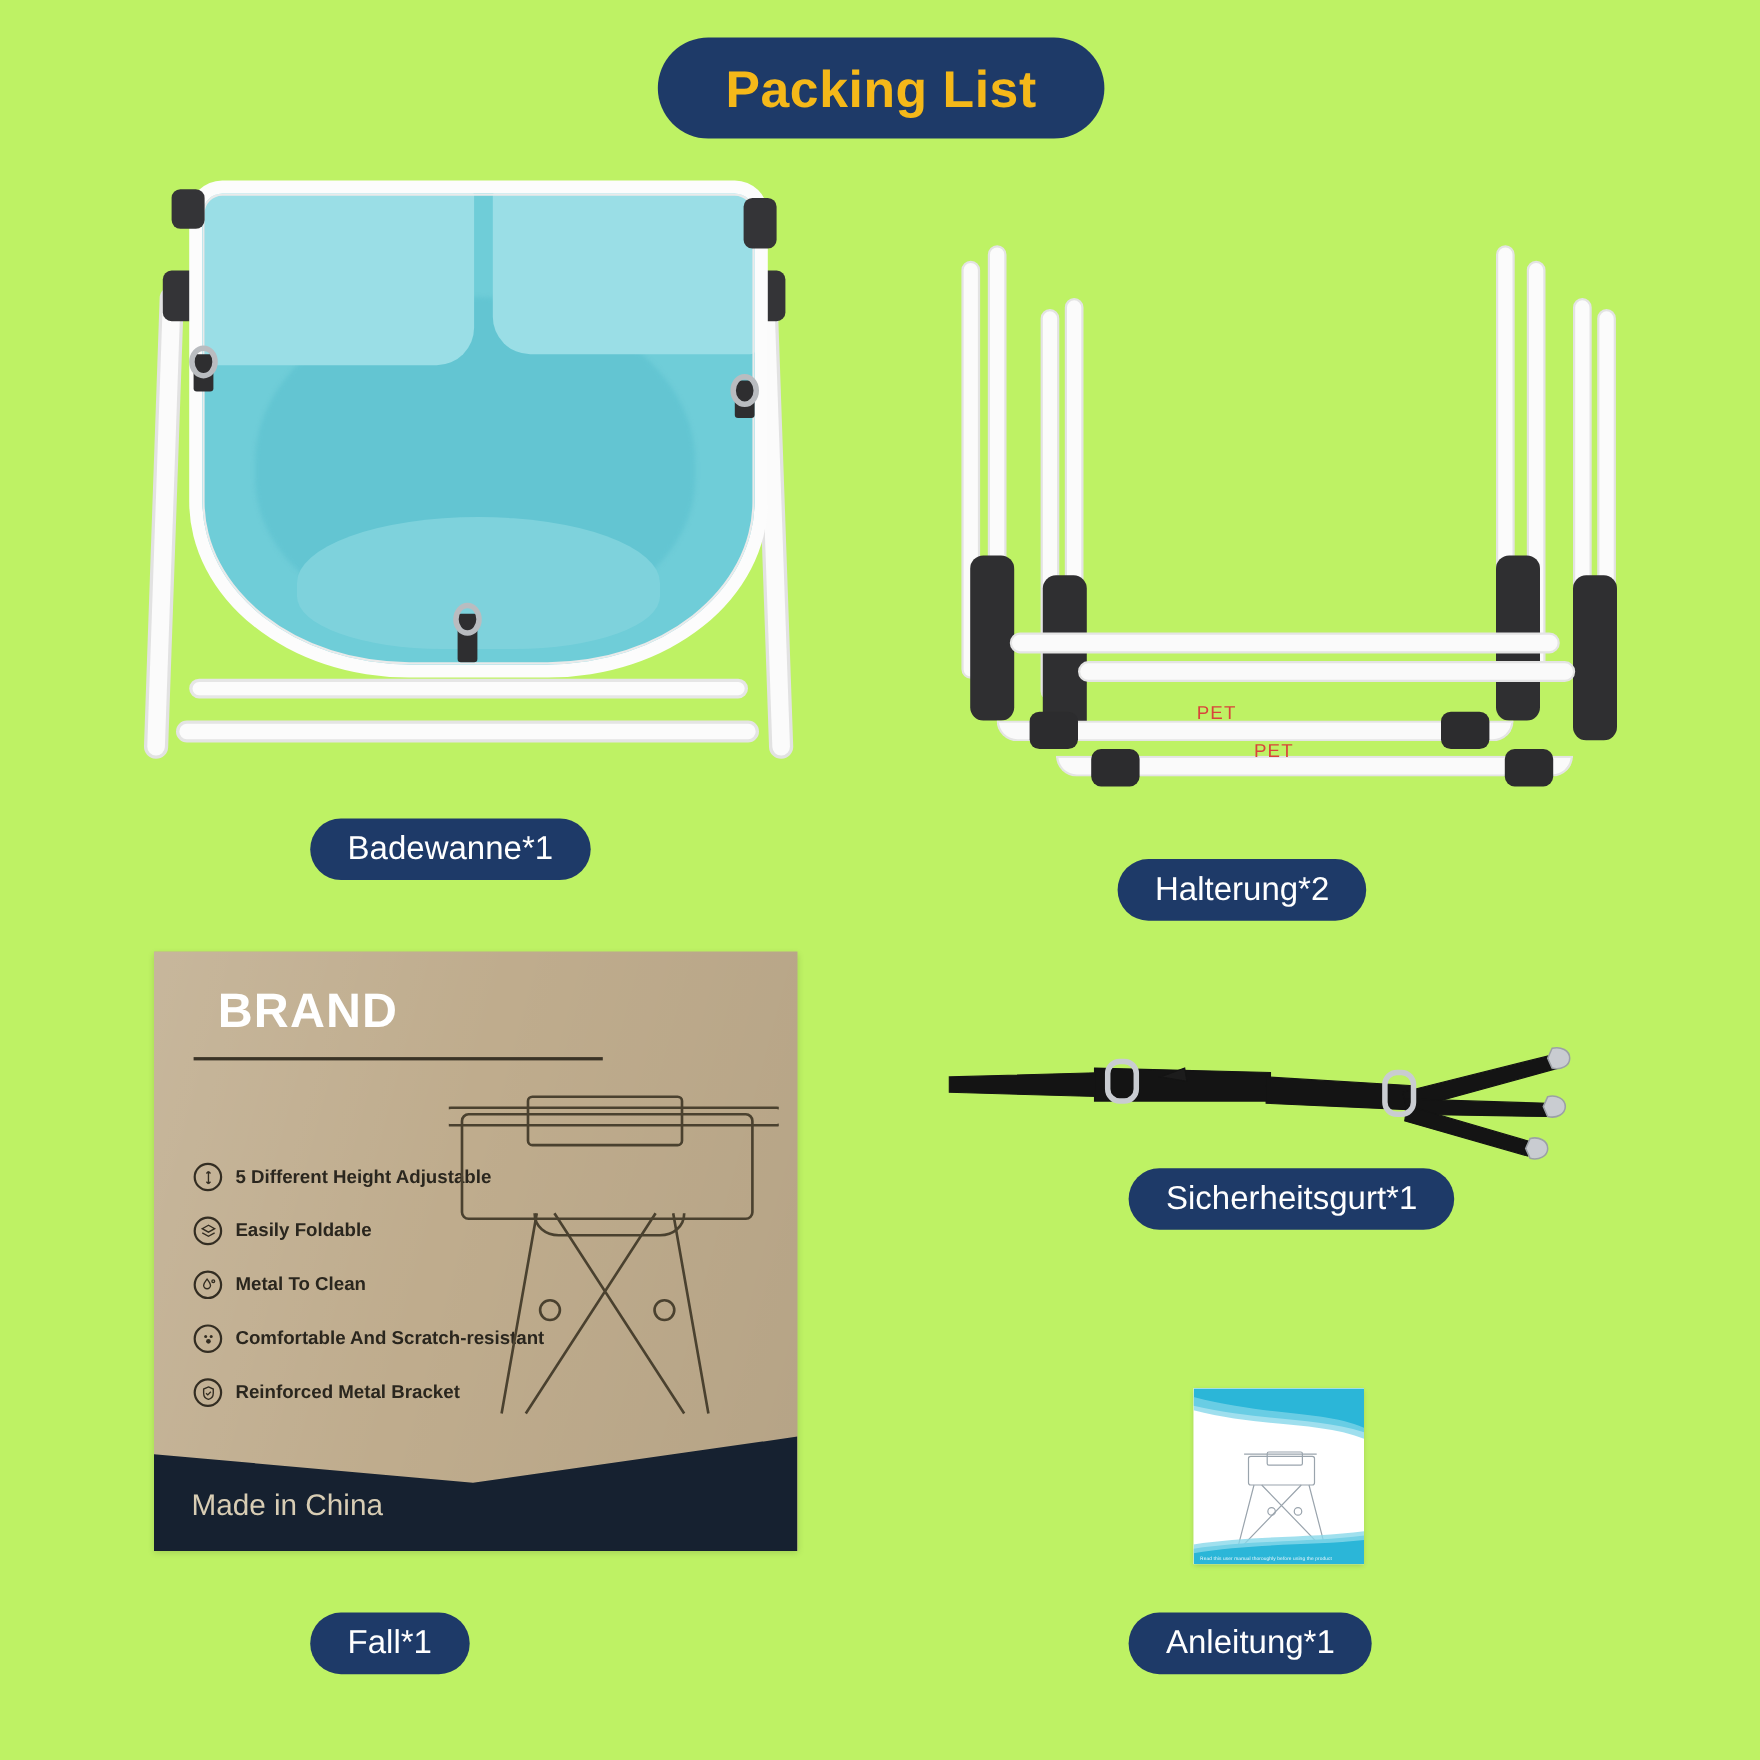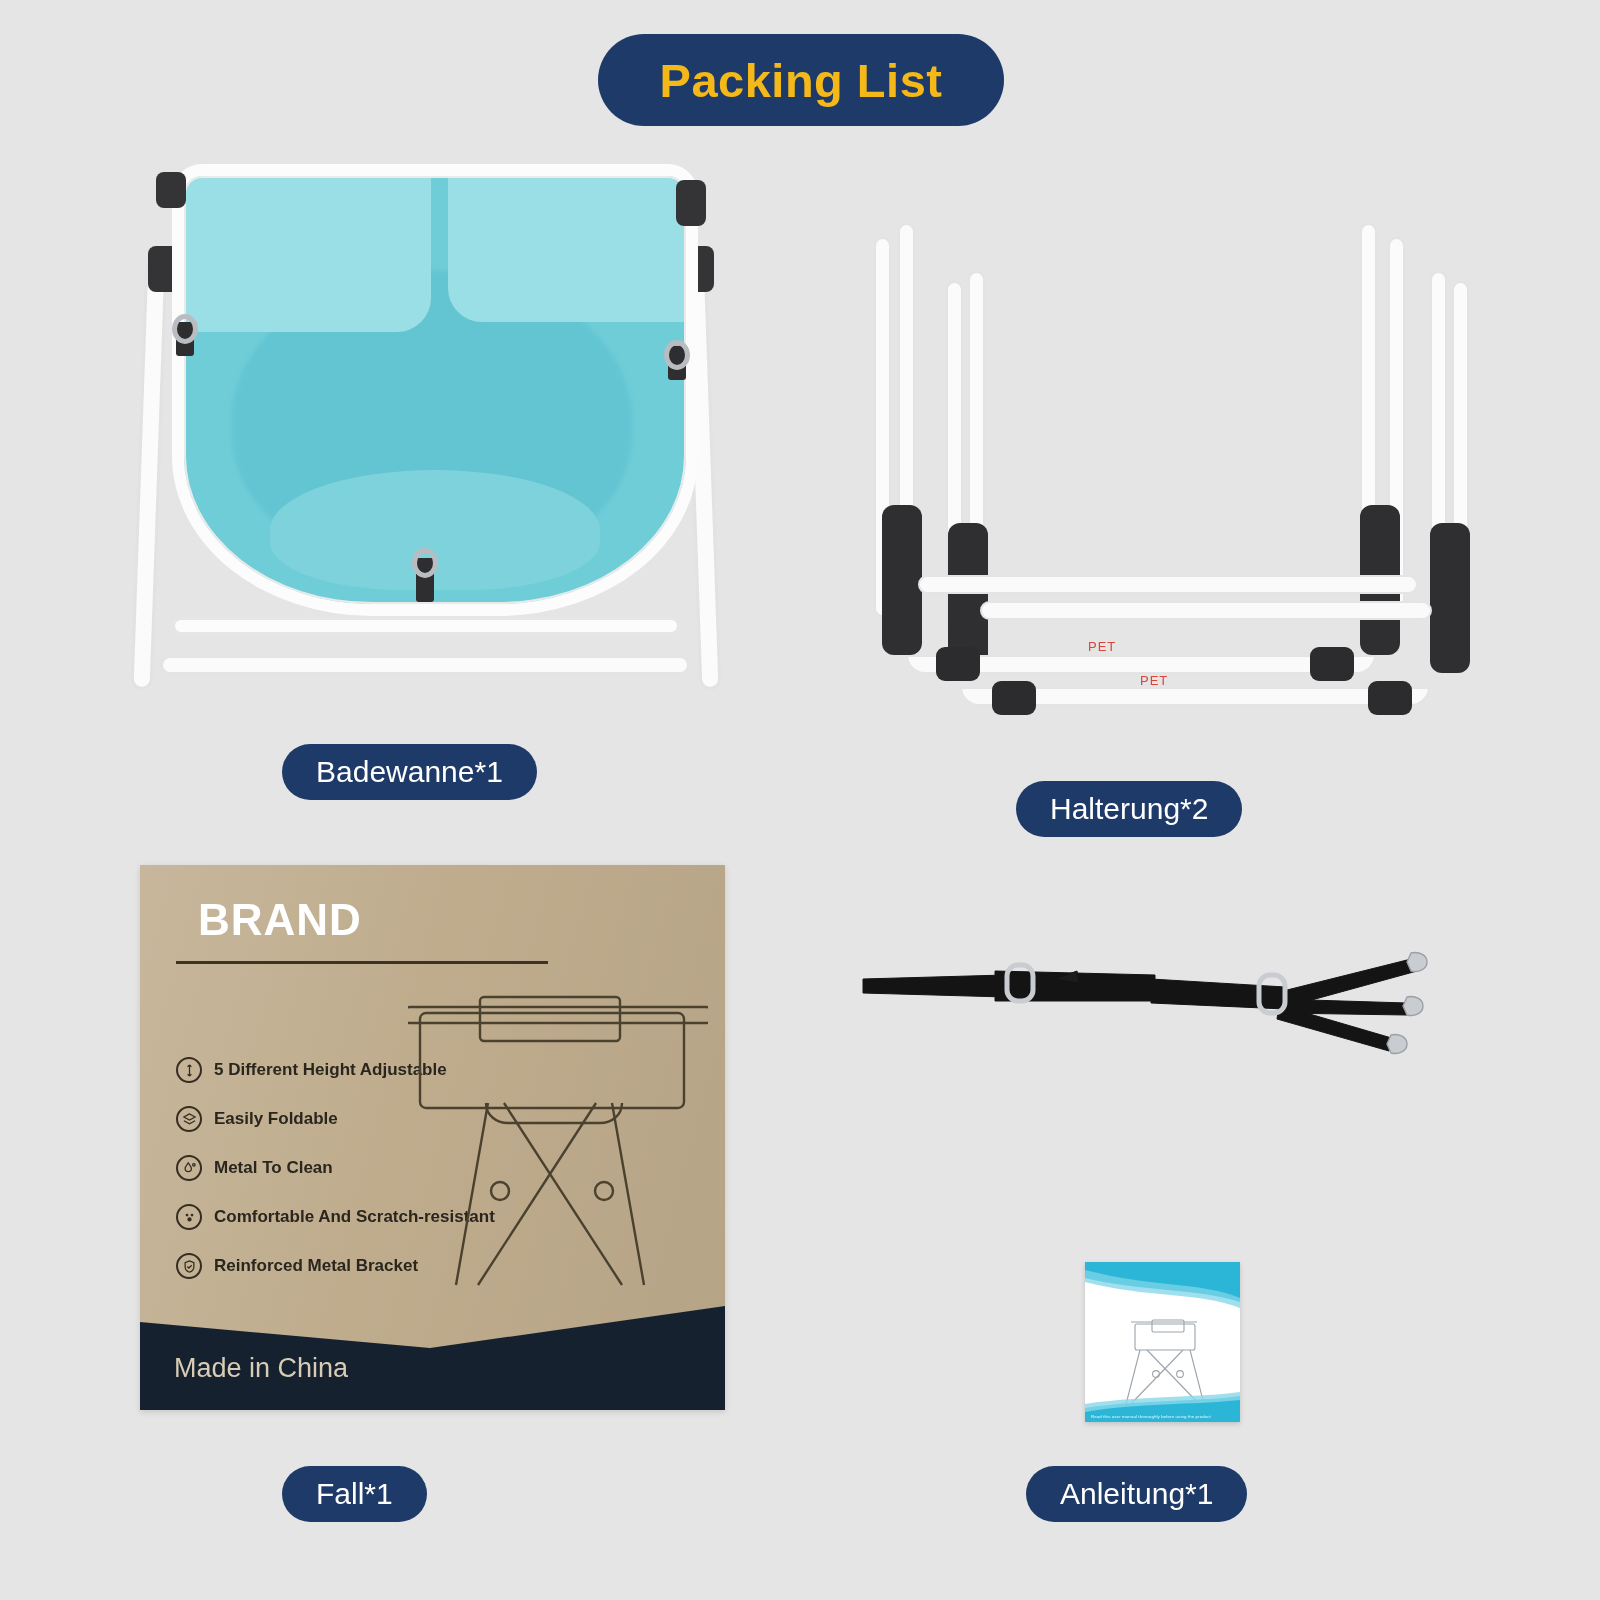--- a/index.html
+++ b/index.html
@@ -2,21 +2,21 @@
 <html><head>
 <meta charset="utf-8">
 <style>
   * { box-sizing: border-box; margin: 0; padding: 0; }
   html, body {
     width: 1600px; height: 1600px;
     background: #ffffff;
     font-family: "Liberation Sans", sans-serif;
     overflow: hidden;
   }
-  .page { position: relative; width: 1600px; height: 1600px; background: #e5e5e5; }
+  .page { position: relative; width: 1600px; height: 1600px; background: #bef264; }
 
   
   .title-badge {
     position: absolute; left: 598px; top: 34px;
     width: 406px; height: 92px;
     background: #1e3a68;
     border-radius: 46px;
     display: flex; align-items: center; justify-content: center;
   }
   .title-badge span {
@@ -100,21 +100,21 @@
     position: absolute; width: 40px; height: 150px; background: #2f2f31; border-radius: 12px;
   }
   .fr-bar {
     position: absolute; height: 19px; background: #fafafa;
     border: 2px solid #e4e4e4; border-radius: 11px;
   }
   .fr-ufoot {
     position: absolute; width: 44px; height: 34px; background: #2c2c2e; border-radius: 9px;
   }
   .fr-logo {
-    position: absolute; color: #d9443b; font-size: 13px; letter-spacing: 1px;
+    position: absolute; color: #d9443b; font-size: 17px; letter-spacing: 1px;
   }
 
   
   .box-wrap {
     position: absolute; left: 140px; top: 865px; width: 585px; height: 545px;
     background: #bfac8d; overflow: hidden;
     box-shadow: 0 2px 6px rgba(0,0,0,0.13);
   }
   .box-sheen {
     position: absolute; inset: 0;
@@ -341,20 +341,23 @@
         <rect x="404" y="40" width="26" height="38" rx="11"></rect>
       </g>
       <g fill="#c9ccd1" stroke="#9ba0a6" stroke-width="1.4">
         <path d="M556 18c8-2 16 2 16 9s-8 11-16 9l-4-9z"></path>
         <path d="M552 62c8-2 16 2 16 9s-8 11-16 9l-4-9z"></path>
         <path d="M536 100c8-2 16 2 16 9s-8 11-16 9l-4-9z"></path>
       </g>
     </svg>
   </div>
 
+  <div class="pill" style="left:1026px; top:1062px;">
+    <span>Sicherheitsgurt*1</span>
+  </div>
 
   <div class="manual-wrap">
     <svg viewBox="0 0 155 160" preserveAspectRatio="none">
       <rect width="155" height="160" fill="#ffffff"></rect>
       <path d="M0 0 H155 V40 C110 26 60 30 0 16 Z" fill="#2bb6d8"></path>
       <path d="M0 8 C70 26 118 20 155 36 L155 46 C115 30 62 36 0 20 Z" fill="#7fd4e8" opacity="0.75"></path>
       <g fill="none" stroke="#9aa4ad" stroke-width="1.1" stroke-linejoin="round">
         <rect x="50" y="62" width="60" height="26" rx="2"></rect>
         <rect x="67" y="58" width="32" height="12" rx="1.5"></rect>
         <path d="M46 60h66"></path>

